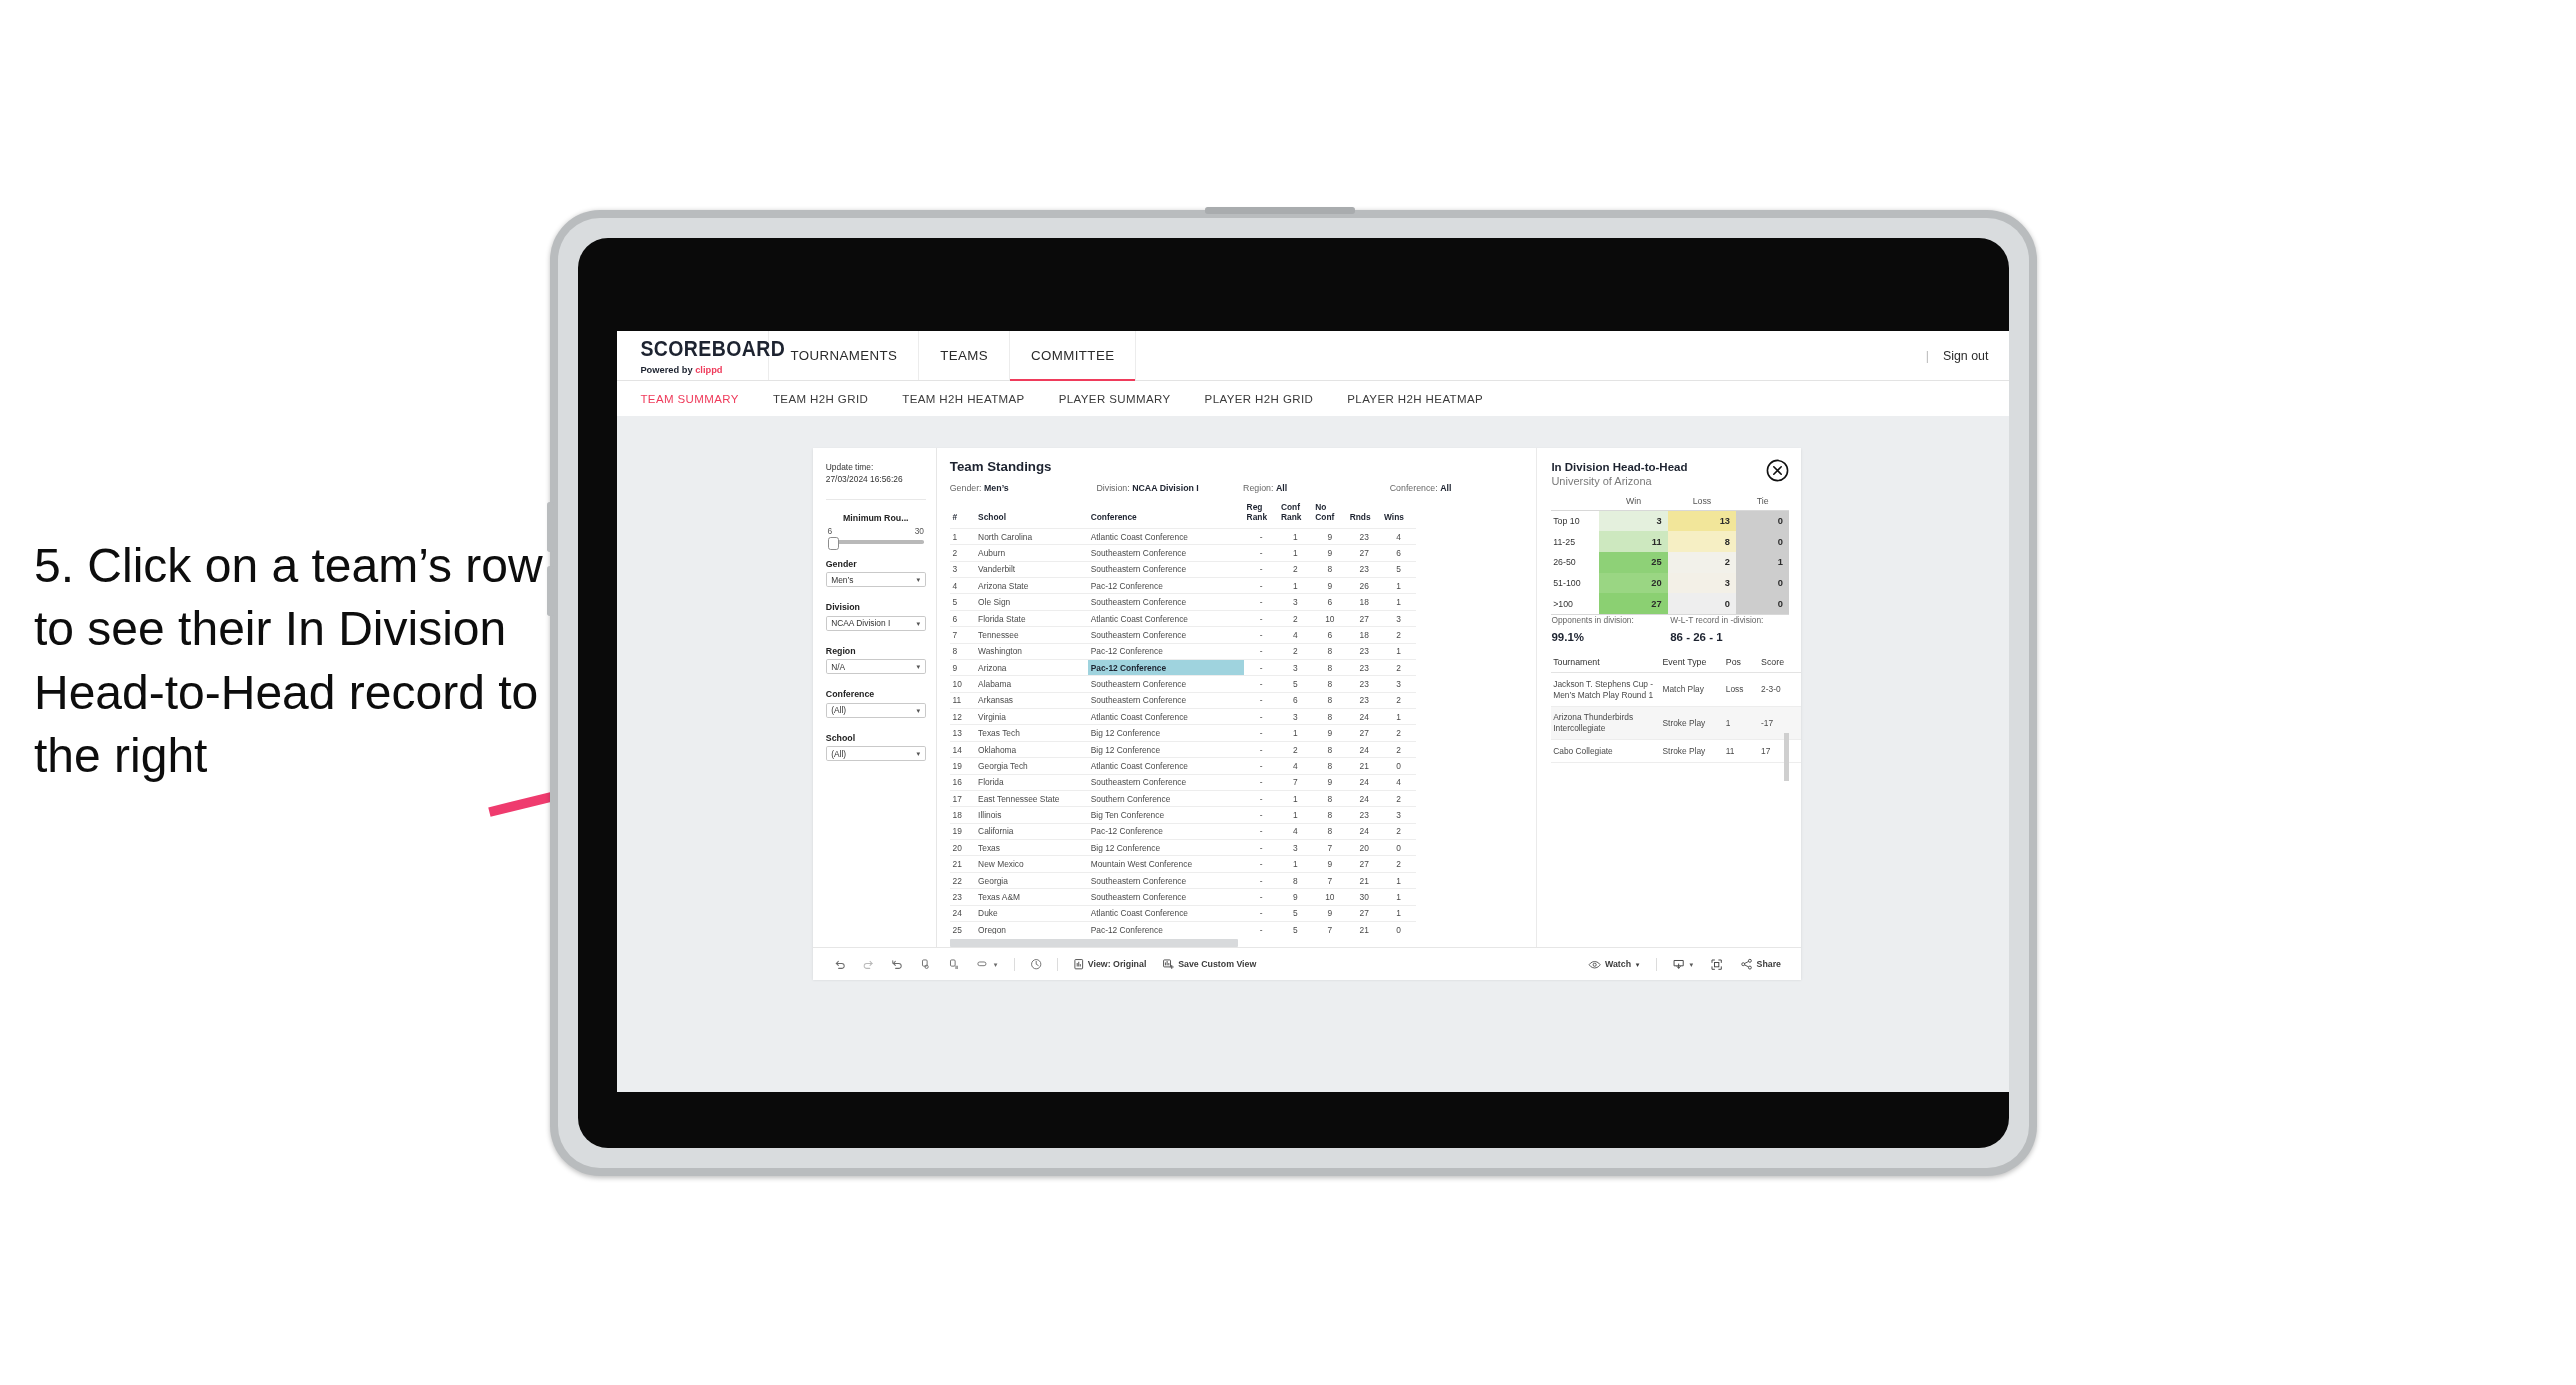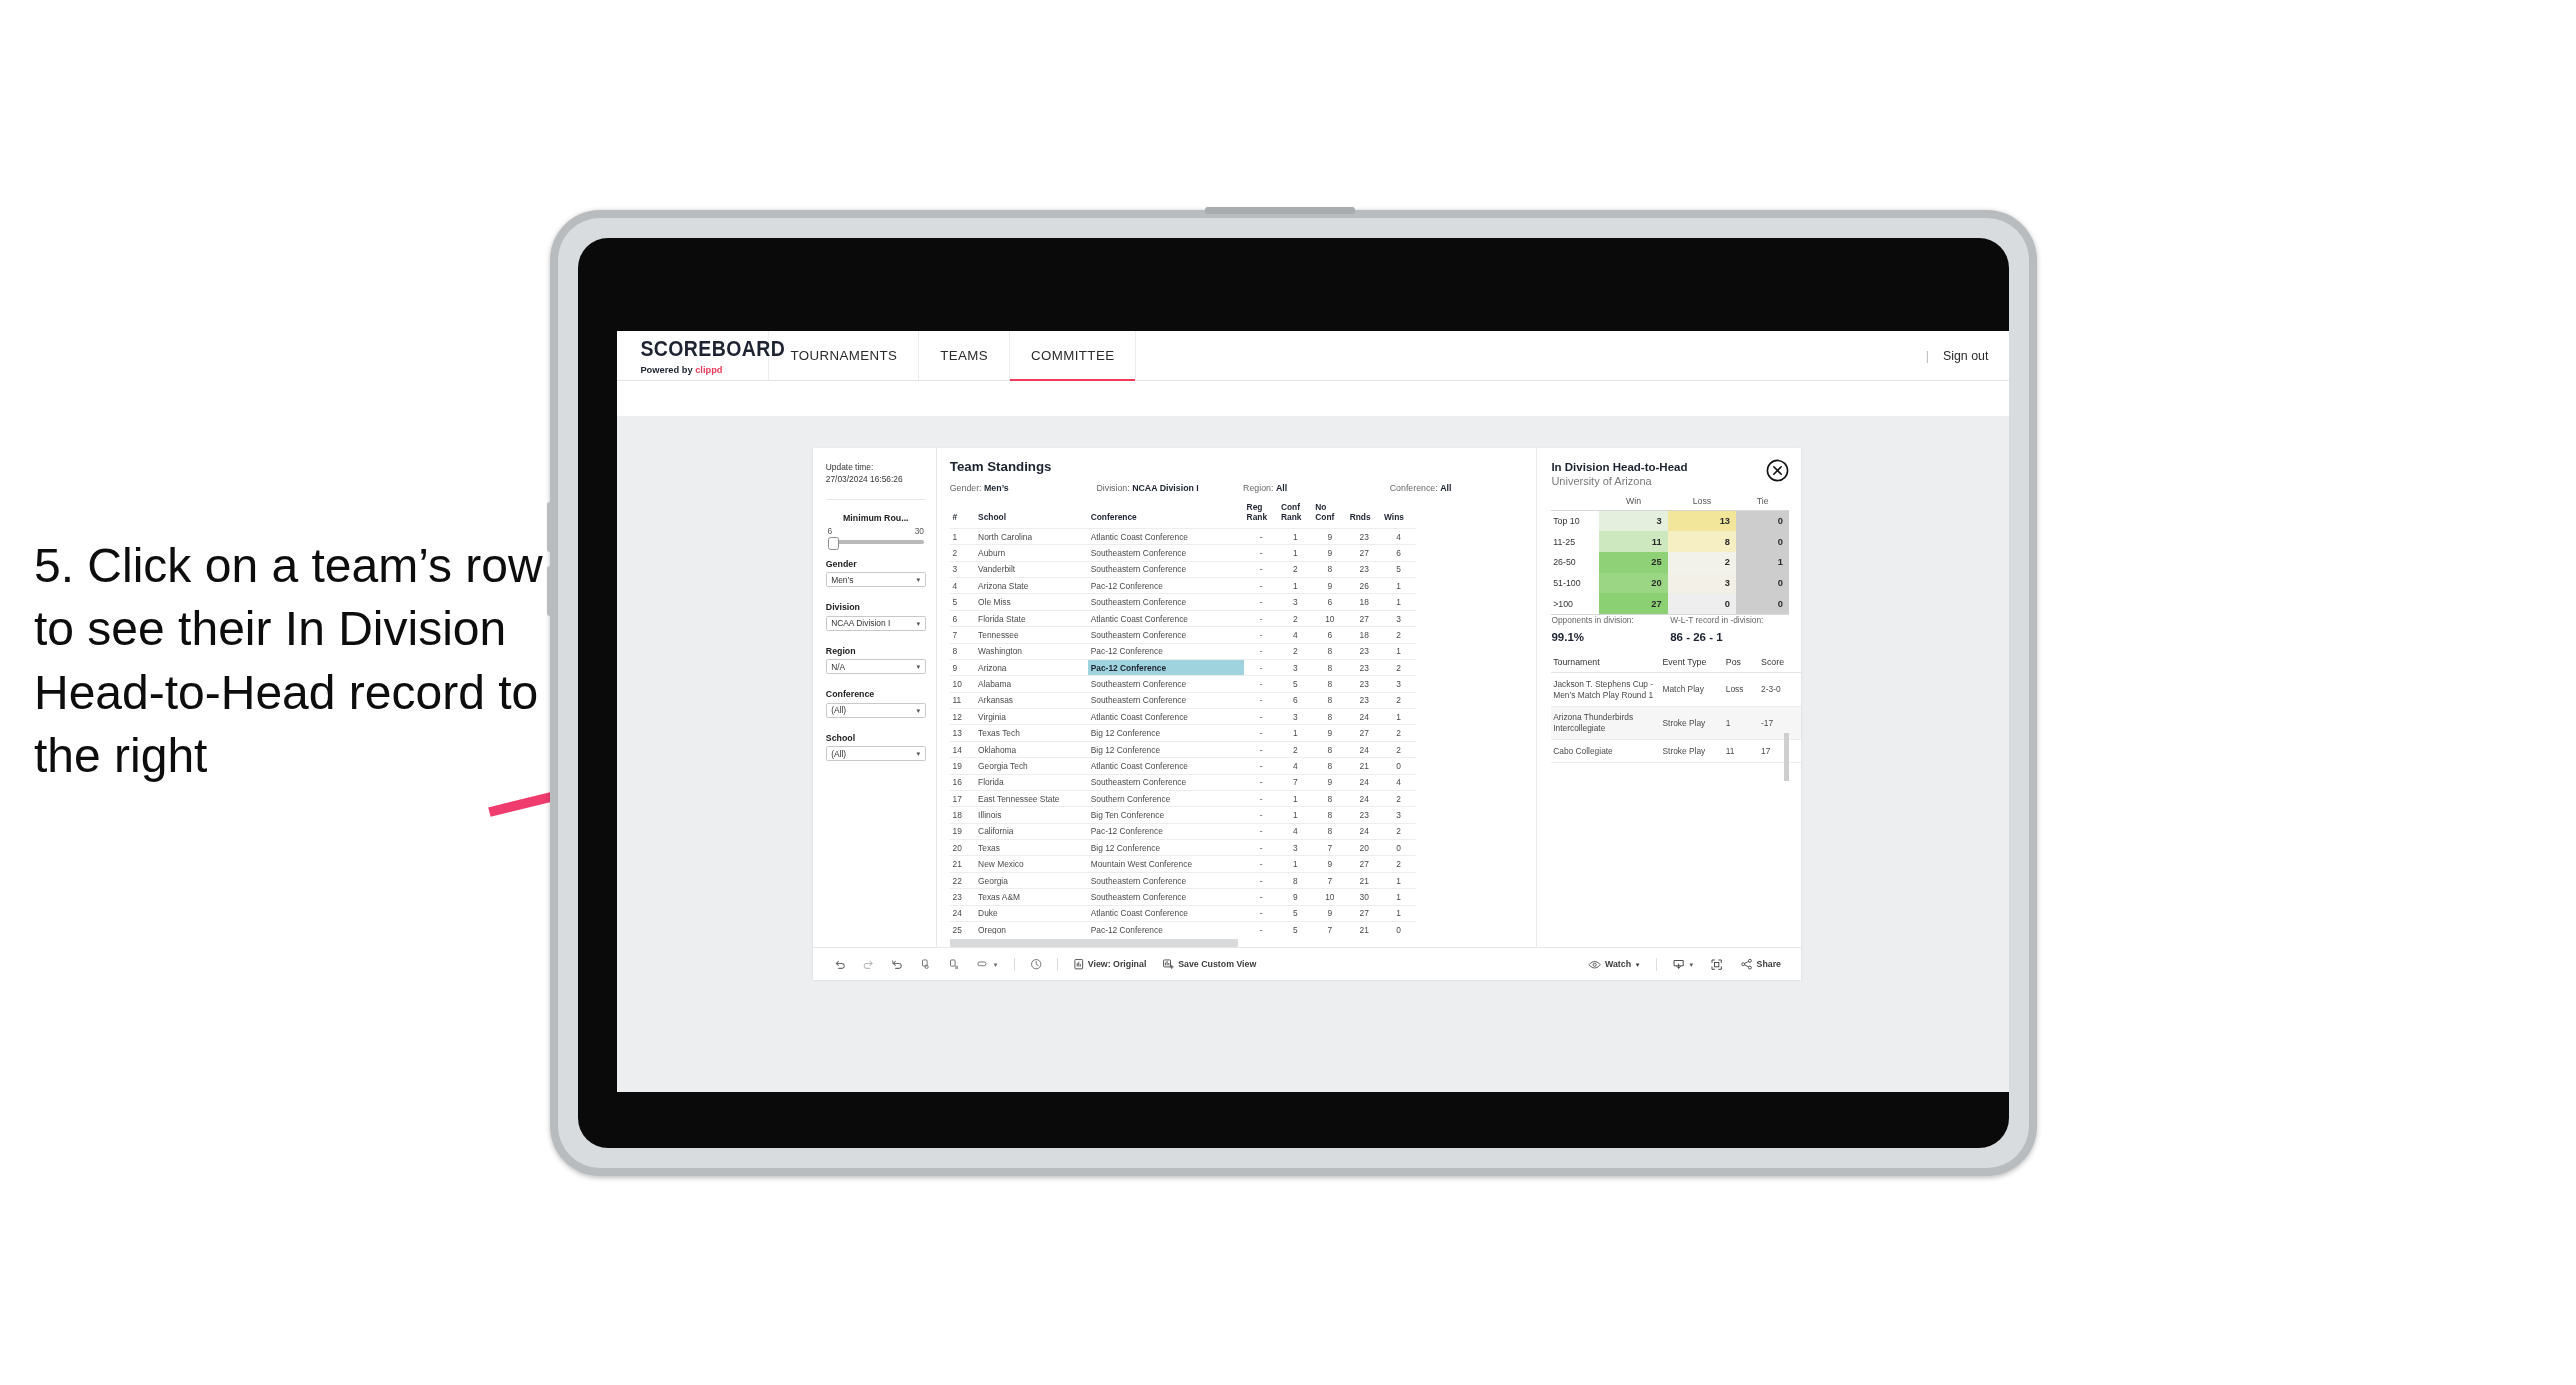--- a/index.html
+++ b/index.html
@@ -167,20 +167,28 @@
           <div class="topitem">TOURNAMENTS</div>
           <div class="topitem">TEAMS</div>
           <div class="topitem active">COMMITTEE</div>
           <div class="spacer"></div>
           <div id="signout">
             <span class="bar">|</span>
             <span>Sign out</span>
           </div>
         </div>
 
+        <div id="subnav">
+          <div class="subitem active">TEAM SUMMARY</div>
+          <div class="subitem">TEAM H2H GRID</div>
+          <div class="subitem">TEAM H2H HEATMAP</div>
+          <div class="subitem">PLAYER SUMMARY</div>
+          <div class="subitem">PLAYER H2H GRID</div>
+          <div class="subitem">PLAYER H2H HEATMAP</div>
+        </div>
 
         <div id="workspace">
           <div id="viz">
             <div id="viz-body">
 
               <div id="filters">
                 <div id="update-time">
                   <div>Update time:</div>
                   <div>27/03/2024 16:56:26</div>
                 </div>
@@ -296,21 +304,21 @@
                           <td class="c-school">Arizona State</td>
                           <td class="c-conf conf">Pac-12 Conference</td>
                           <td class="c-sm">-</td>
                           <td class="c-sm">1</td>
                           <td class="c-sm">9</td>
                           <td class="c-sm">26</td>
                           <td class="c-sm">1</td>
                         </tr>
                         <tr>
                           <td class="c-num">5</td>
-                          <td class="c-school">Ole Miss</td>
+                          <td class="c-school">Ole Sign</td>
                           <td class="c-conf conf">Southeastern Conference</td>
                           <td class="c-sm">-</td>
                           <td class="c-sm">3</td>
                           <td class="c-sm">6</td>
                           <td class="c-sm">18</td>
                           <td class="c-sm">1</td>
                         </tr>
                         <tr>
                           <td class="c-num">6</td>
                           <td class="c-school">Florida State</td>

